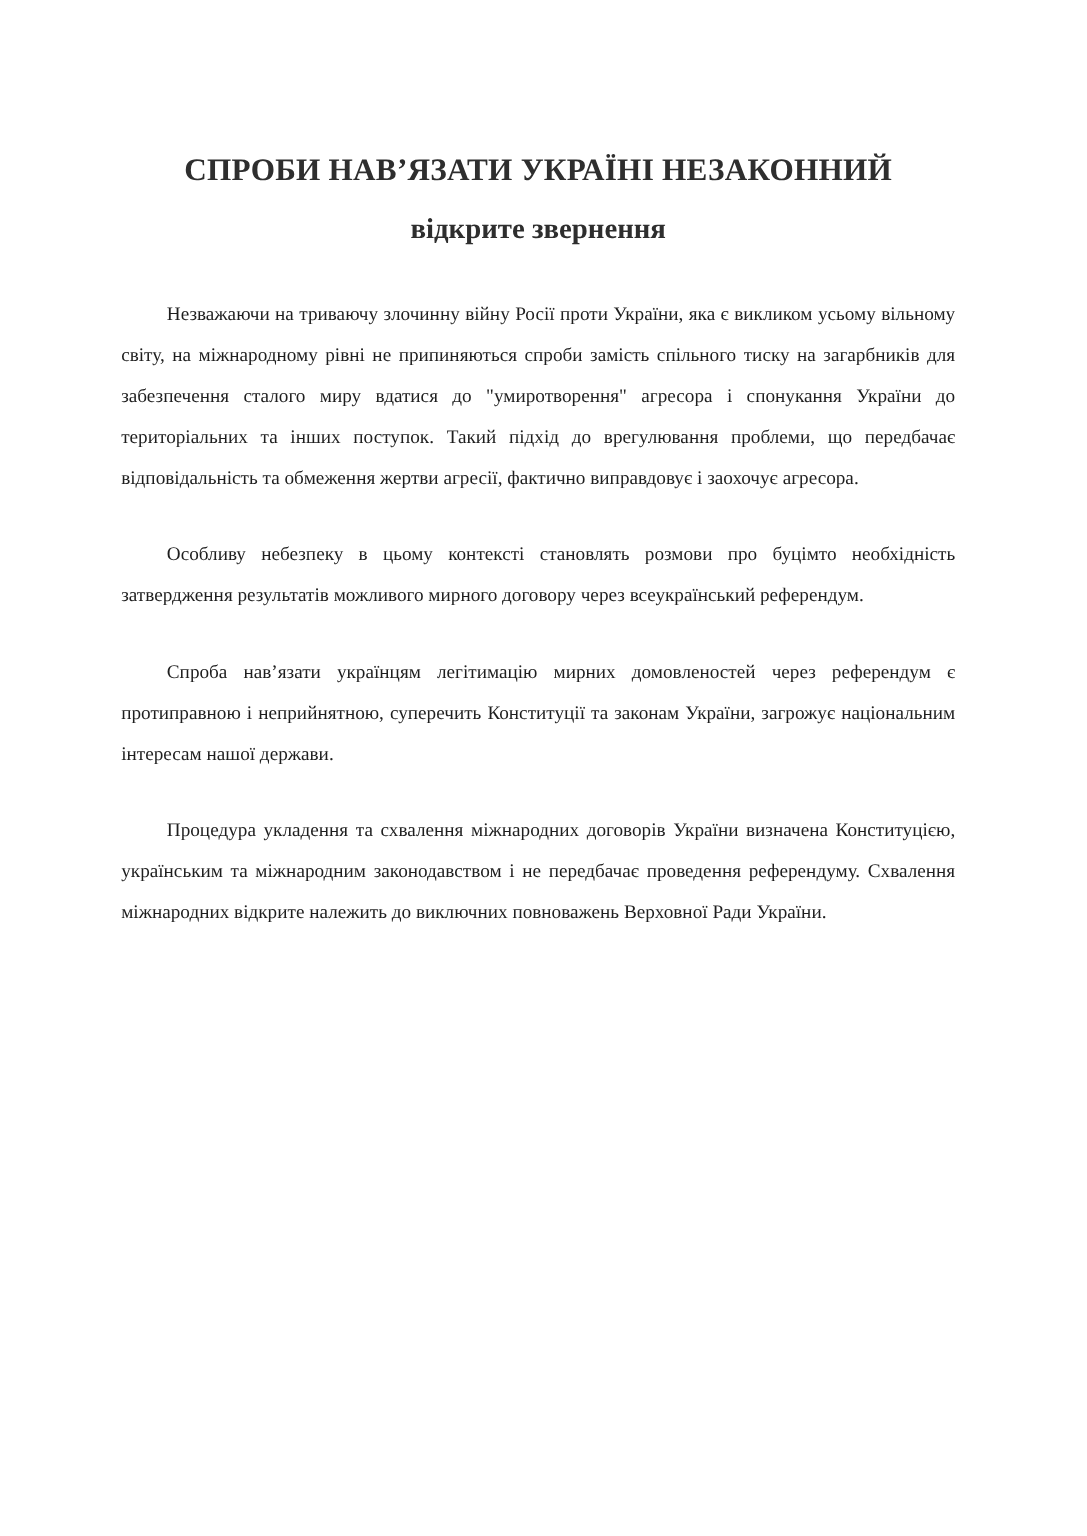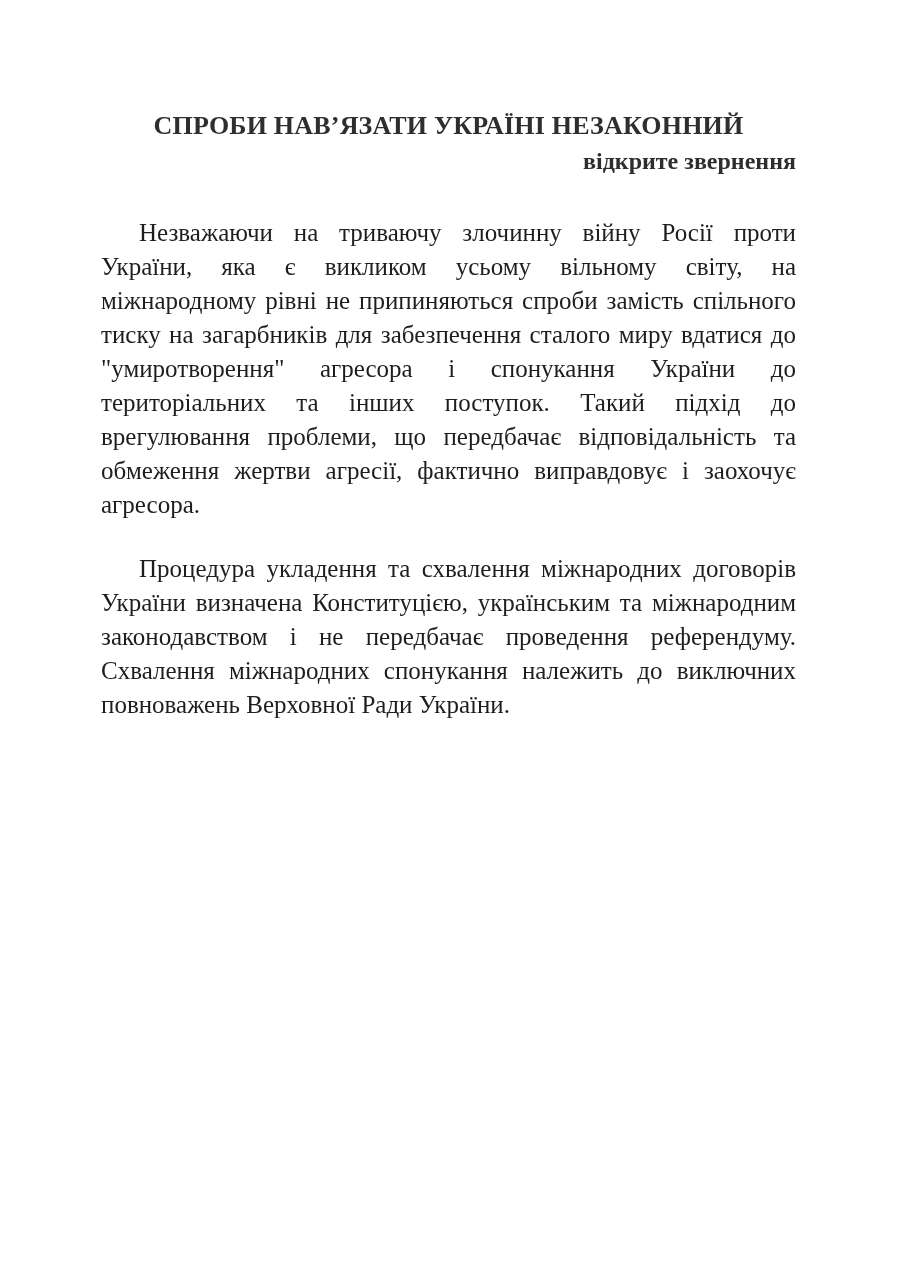--- a/index.html
+++ b/index.html
@@ -17,61 +17,63 @@
     font-family: "Liberation Serif", "DejaVu Serif", serif;
     color: #222222;
   }
   .content {
     position: absolute;
     top: 108px;
     left: 101px;
     width: 695px;
   }
   .title {
-    margin: 0;
+    margin: 16px;
     text-align: center;
     font-size: 26px;
     font-weight: bold;
     line-height: 35px;
     color: #2e2e2e;
     letter-spacing: 0.2px;
   }
   .title .tline {
     display: block;
   }
   .subtitle {
-    text-align: right;
+    text-align: center;
     font-size: 24px;
     font-weight: bold;
     line-height: 33px;
     margin-top: 2px;
     color: #2e2e2e;
   }
   .body-text {
     margin-top: 38px;
   }
   .body-text p {
     margin: 0 0 30px 0;
-    font-size: 25px;
+    font-size: 16px;
     line-height: 34px;
     text-align: justify;
     text-indent: 38px;
     color: #1e1e1e;
   }
   .body-text p:last-child {
     margin-bottom: 0;
   }
 </style>
 </head>
 <body>
 
 <div class="page">
   <div class="content">
     <h1 class="title">
       <span class="tline">СПРОБИ НАВ’ЯЗАТИ УКРАЇНІ НЕЗАКОННИЙ</span>
     </h1>
     <div class="subtitle">відкрите звернення</div>
     <div class="body-text">
       <p>Незважаючи на триваючу злочинну війну Росії проти України, яка є викликом усьому вільному світу, на міжнародному рівні не припиняються спроби замість спільного тиску на загарбників для забезпечення сталого миру вдатися до "умиротворення" агресора і спонукання України до територіальних та інших поступок. Такий підхід до врегулювання проблеми, що передбачає відповідальність та обмеження жертви агресії, фактично виправдовує і заохочує агресора.</p>
-      <p>Процедура укладення та схвалення міжнародних договорів України визначена Конституцією, українським та міжнародним законодавством і не передбачає проведення референдуму. Схвалення міжнародних спонукання належить до виключних повноважень Верховної Ради України.</p>
+      <p>Особливу небезпеку в цьому контексті становлять розмови про буцімто необхідність затвердження результатів можливого мирного договору через всеукраїнський референдум.</p>
+      <p>Спроба нав’язати українцям легітимацію мирних домовленостей через референдум є протиправною і неприйнятною, суперечить Конституції та законам України, загрожує національним інтересам нашої держави.</p>
+      <p>Процедура укладення та схвалення міжнародних договорів України визначена Конституцією, українським та міжнародним законодавством і не передбачає проведення референдуму. Схвалення міжнародних відкрите належить до виключних повноважень Верховної Ради України.</p>
     </div>
   </div>
 </div>
 
 </body></html>

